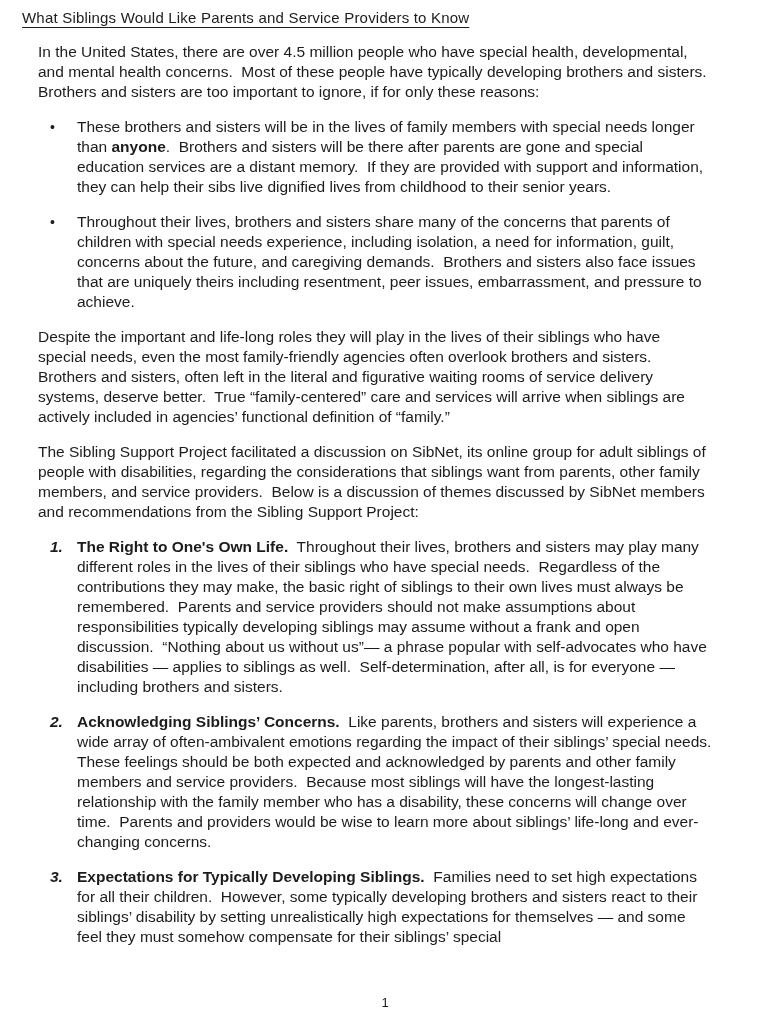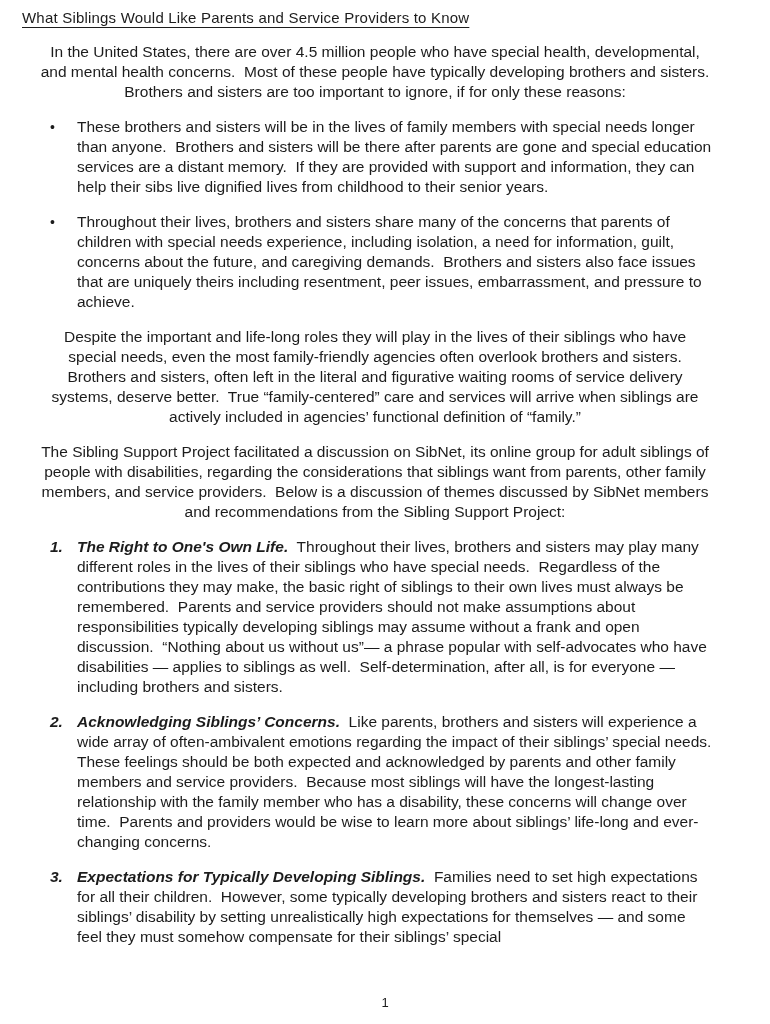--- a/index.html
+++ b/index.html
@@ -19,30 +19,30 @@
     margin: 0 0 16px 0;
     text-decoration: underline;
     text-decoration-thickness: 1px;
     text-underline-offset: 4px;
     white-space: nowrap;
   }
   p.para, li.item {
     font-size: 15.5px;
     line-height: 20px;
   }
-  p.para { margin: 0 0 15px 16px; white-space: pre-wrap; text-align: center; }
+  p.para { margin: 0 0 15px 16px; white-space: pre-wrap; }
   ul.blist, ol.nlist { list-style: none; margin: 0 0 15px 0; padding: 0; }
   li.item { position: relative; padding-left: 55px; margin: 0 0 15px 0; }
   li.item:last-child { margin-bottom: 0; }
   .marker { position: absolute; left: 28px; top: 0; }
   .bullet-glyph { font-size: 14px; }
   .num-glyph { font-weight: 700; font-style: italic; }
   .rich { white-space: pre-wrap; }
-  .heading-run { font-weight: 700; font-style: italic; white-space: pre-wrap; }
-  .bold-run { font-weight: 400; white-space: pre-wrap; }
+  .heading-run { font-weight: 700; white-space: pre-wrap; }
+  .bold-run { font-weight: 700; white-space: pre-wrap; }
   .italic-run { white-space: pre-wrap; }
   .footer {
     position: absolute;
     left: 0; right: 0; top: 995px;
     text-align: center;
     font-size: 13px;
     line-height: 16px;
   }
 </style>
 </head>

